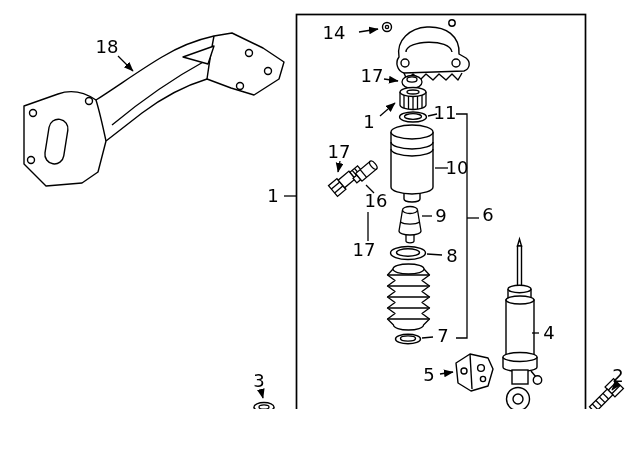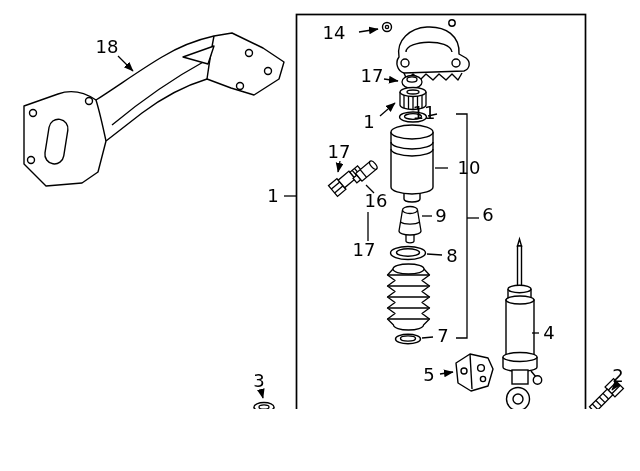--- a/index.html
+++ b/index.html
@@ -203,22 +203,22 @@
       <line x1="261" y1="390" x2="263" y2="398" marker-end="url(#arr)"></line>
       <line x1="616" y1="385" x2="612" y2="390" marker-end="url(#arr)"></line>
     </g>
   </svg>
 
   <span class="callout" style="left:107px;top:47px">18</span>
   <span class="callout" style="left:273px;top:196px">1</span>
   <span class="callout" style="left:334px;top:33px">14</span>
   <span class="callout" style="left:372px;top:76px">17</span>
   <span class="callout" style="left:369px;top:122px">1</span>
-  <span class="callout" style="left:424px;top:113px">11</span>
-  <span class="callout" style="left:469px;top:168px">10</span>
+  <span class="callout" style="left:445px;top:113px">11</span>
+  <span class="callout" style="left:457px;top:168px">10</span>
   <span class="callout" style="left:339px;top:152px">17</span>
   <span class="callout" style="left:376px;top:201px">16</span>
   <span class="callout" style="left:364px;top:250px">17</span>
   <span class="callout" style="left:441px;top:216px">9</span>
   <span class="callout" style="left:452px;top:256px">8</span>
   <span class="callout" style="left:488px;top:215px">6</span>
   <span class="callout" style="left:443px;top:336px">7</span>
   <span class="callout" style="left:549px;top:333px">4</span>
   <span class="callout" style="left:429px;top:375px">5</span>
   <span class="callout" style="left:259px;top:381px">3</span>

